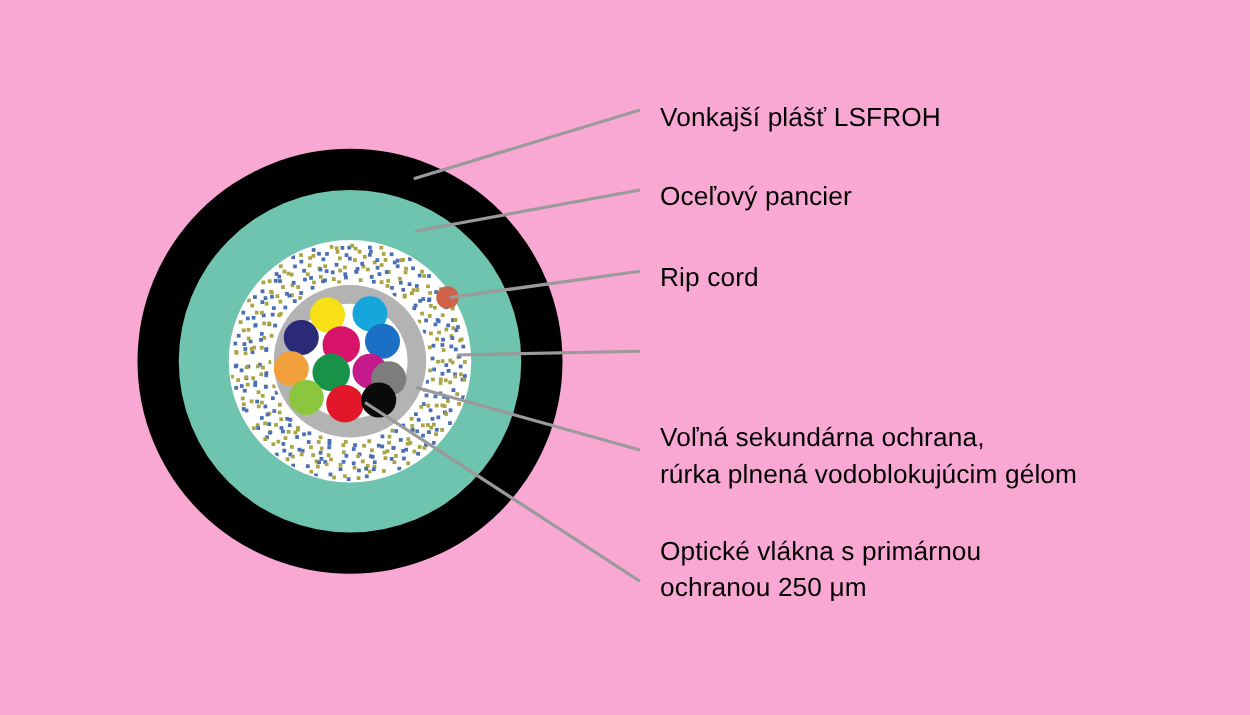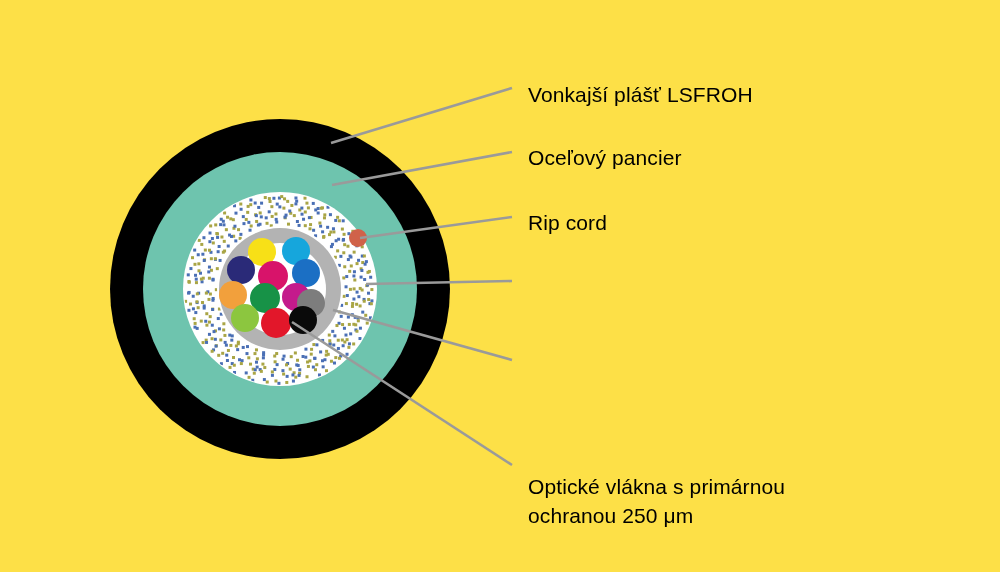--- a/index.html
+++ b/index.html
@@ -9,21 +9,21 @@
     background: #ffffff;
   }
   body {
     font-family: "Liberation Sans", sans-serif;
     -webkit-font-smoothing: antialiased;
   }
   #stage {
     position: relative;
     width: 1000px;
     height: 572px;
-    background: #fde047;
+    background: #f9a8d4;
     overflow: hidden;
   }
   #diagram {
     position: absolute;
     inset: 0;
     width: 1000px;
     height: 572px;
     display: block;
   }
   .label-layer {
@@ -541,17 +541,19 @@
         <line x1="366" y1="284" x2="512" y2="281" stroke="#9a9a9a" stroke-width="2.6" stroke-linecap="butt"></line>
         <line x1="333" y1="310" x2="512" y2="360" stroke="#9a9a9a" stroke-width="2.6" stroke-linecap="butt"></line>
         <line x1="292" y1="322" x2="512" y2="465" stroke="#9a9a9a" stroke-width="2.6" stroke-linecap="butt"></line>
       </g>
   </svg>
 
   <div class="label-layer" id="label-layer">
       <div class="callout-label" style="left: 528px; top: 80px;">Vonkajší plášť LSFROH</div>
       <div class="callout-label" style="left: 528px; top: 143px;">Oceľový pancier</div>
       <div class="callout-label" style="left: 528px; top: 208px;">Rip cord</div>
-      <div class="callout-label" style="left: 528px; top: 427px; margin-top: 45px;">Optické vlákna s primárnou
+      <div class="callout-label" style="left: 528px; top: 336px;">Voľná sekundárna ochrana,
+rúrka plnená vodoblokujúcim gélom</div>
+      <div class="callout-label" style="left: 528px; top: 427px;">Optické vlákna s primárnou
 ochranou 250 μm</div>
     </div>
 
 </div>
 
 </body></html>

